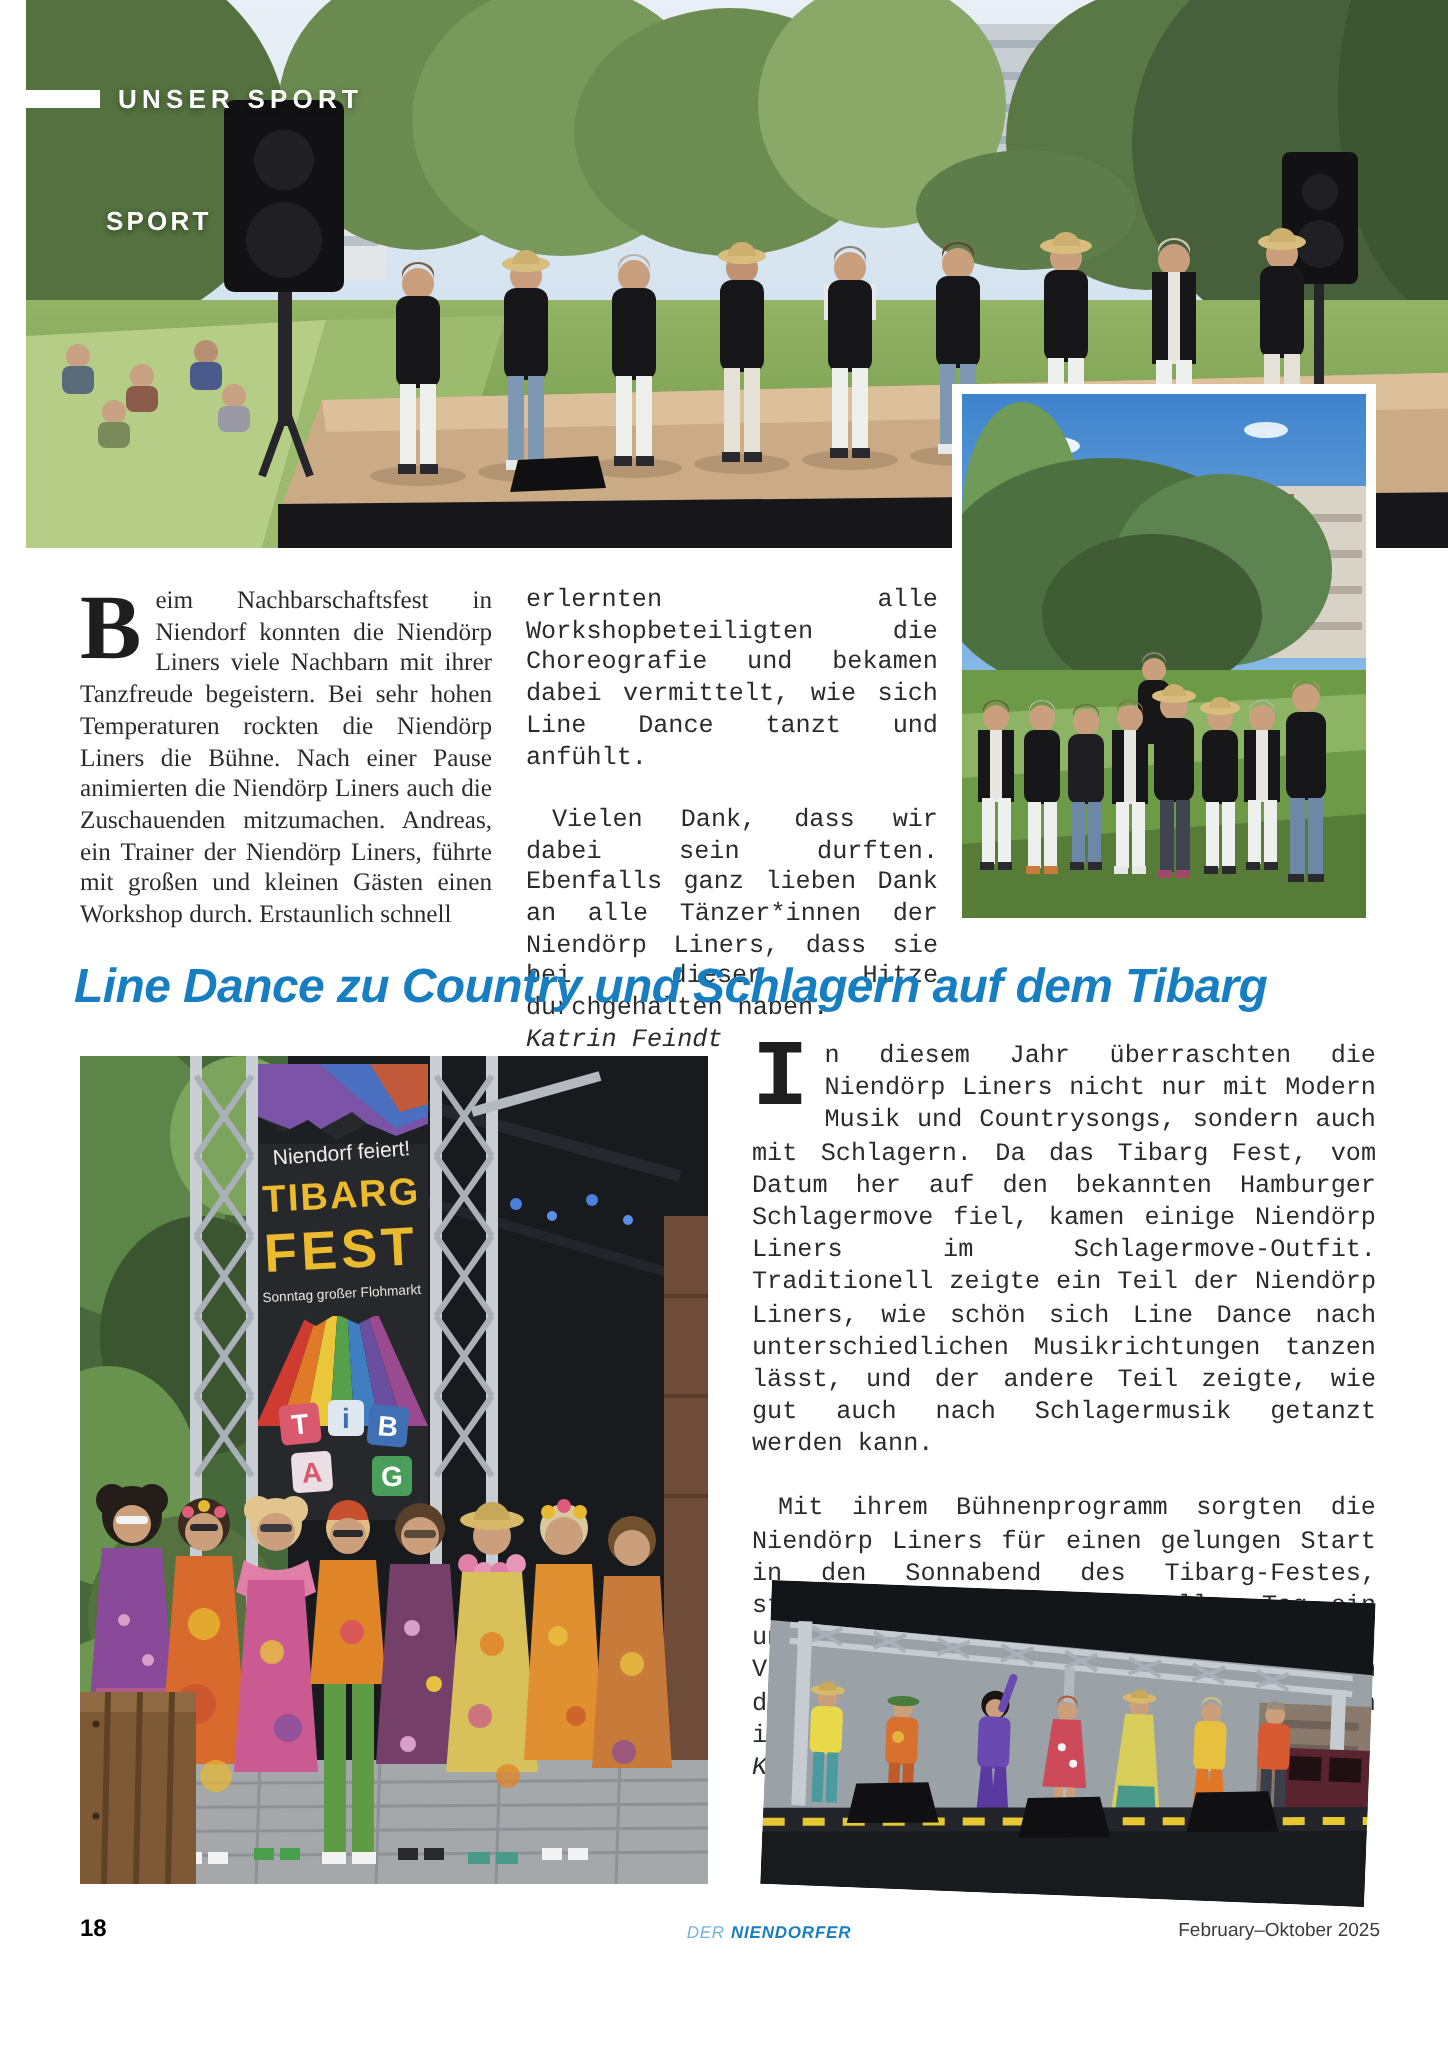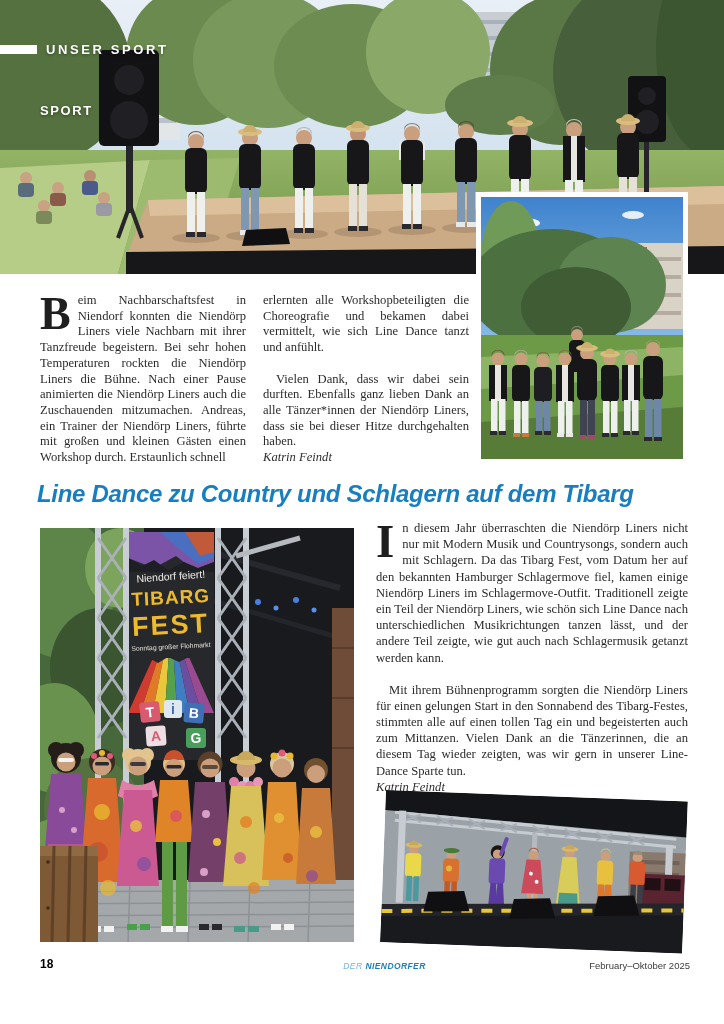--- a/index.html
+++ b/index.html
@@ -1,21 +1,21 @@
 <!DOCTYPE html>
 <html lang="de"><head>
 <meta charset="utf-8">
 <style>
   html,body { margin:0; padding:0; background:#9a9a9a; }
   .page { position:relative; width:724px; height:1024px; margin:0 auto; background:#ffffff;
           font-family:"Liberation Serif", serif; overflow:hidden; }
   svg { display:block; }
 
   
-  .hero { position:absolute; left:0; top:0; width:612px; height:274px; }
+  .hero { position:absolute; left:13px; top:0; width:612px; height:274px; }
   .kicker-row { position:absolute; left:0; top:42px; display:flex; align-items:center; gap:9px; }
   .kicker-bar { width:37px; height:9px; background:#ffffff; }
   .kicker { color:#fff; font:700 13px "Liberation Sans", sans-serif; letter-spacing:2.6px;
             text-shadow:0 1px 3px rgba(0,0,0,.35); }
   .tag { position:absolute; left:40px; top:103px; color:#fff;
          font:700 13px "Liberation Sans", sans-serif; letter-spacing:1.6px;
          text-shadow:0 1px 3px rgba(0,0,0,.45); }
   .hero-title { position:absolute; left:37px; top:118px; width:660px; color:#fff; margin:0;
          font:italic 700 31px/1.08 "Liberation Sans", sans-serif; letter-spacing:-0.6px;
          text-shadow:0 2px 6px rgba(12,45,95,.65), 0 0 2px rgba(12,45,95,.5); }
@@ -23,21 +23,21 @@
   
   .group-photo { position:absolute; left:476px; top:192px; background:#fff; padding:5px; }
 
   
   .article1 { position:absolute; left:40px; top:293px; width:429px;
               font-size:12.6px; line-height:15.7px; color:#2b2b2b; text-align:justify; }
   .cols { display:flex; gap:17px; }
   .col { width:206px; hyphens:auto; }
   .dropcap { float:left; font-size:46px; line-height:35px; padding:3px 7px 0 0;
              font-weight:600; color:#1e1e1e; }
-  .article1 p, .article2 p { margin:0; }
+  .article1 p, .article2 p { margin:0;font-family:Liberation Mono, monospace; }
   .p-gap { margin-top:15.7px !important; text-indent:13px; }
   .byline { font-style:italic; }
 
   
   .h2 { position:absolute; left:37px; top:480px; margin:0; color:#177fc1;
         font:italic 700 24px "Liberation Sans", sans-serif; letter-spacing:-0.3px; }
 
   
   .tibarg { position:absolute; left:40px; top:528px; width:314px; height:414px; }
 

